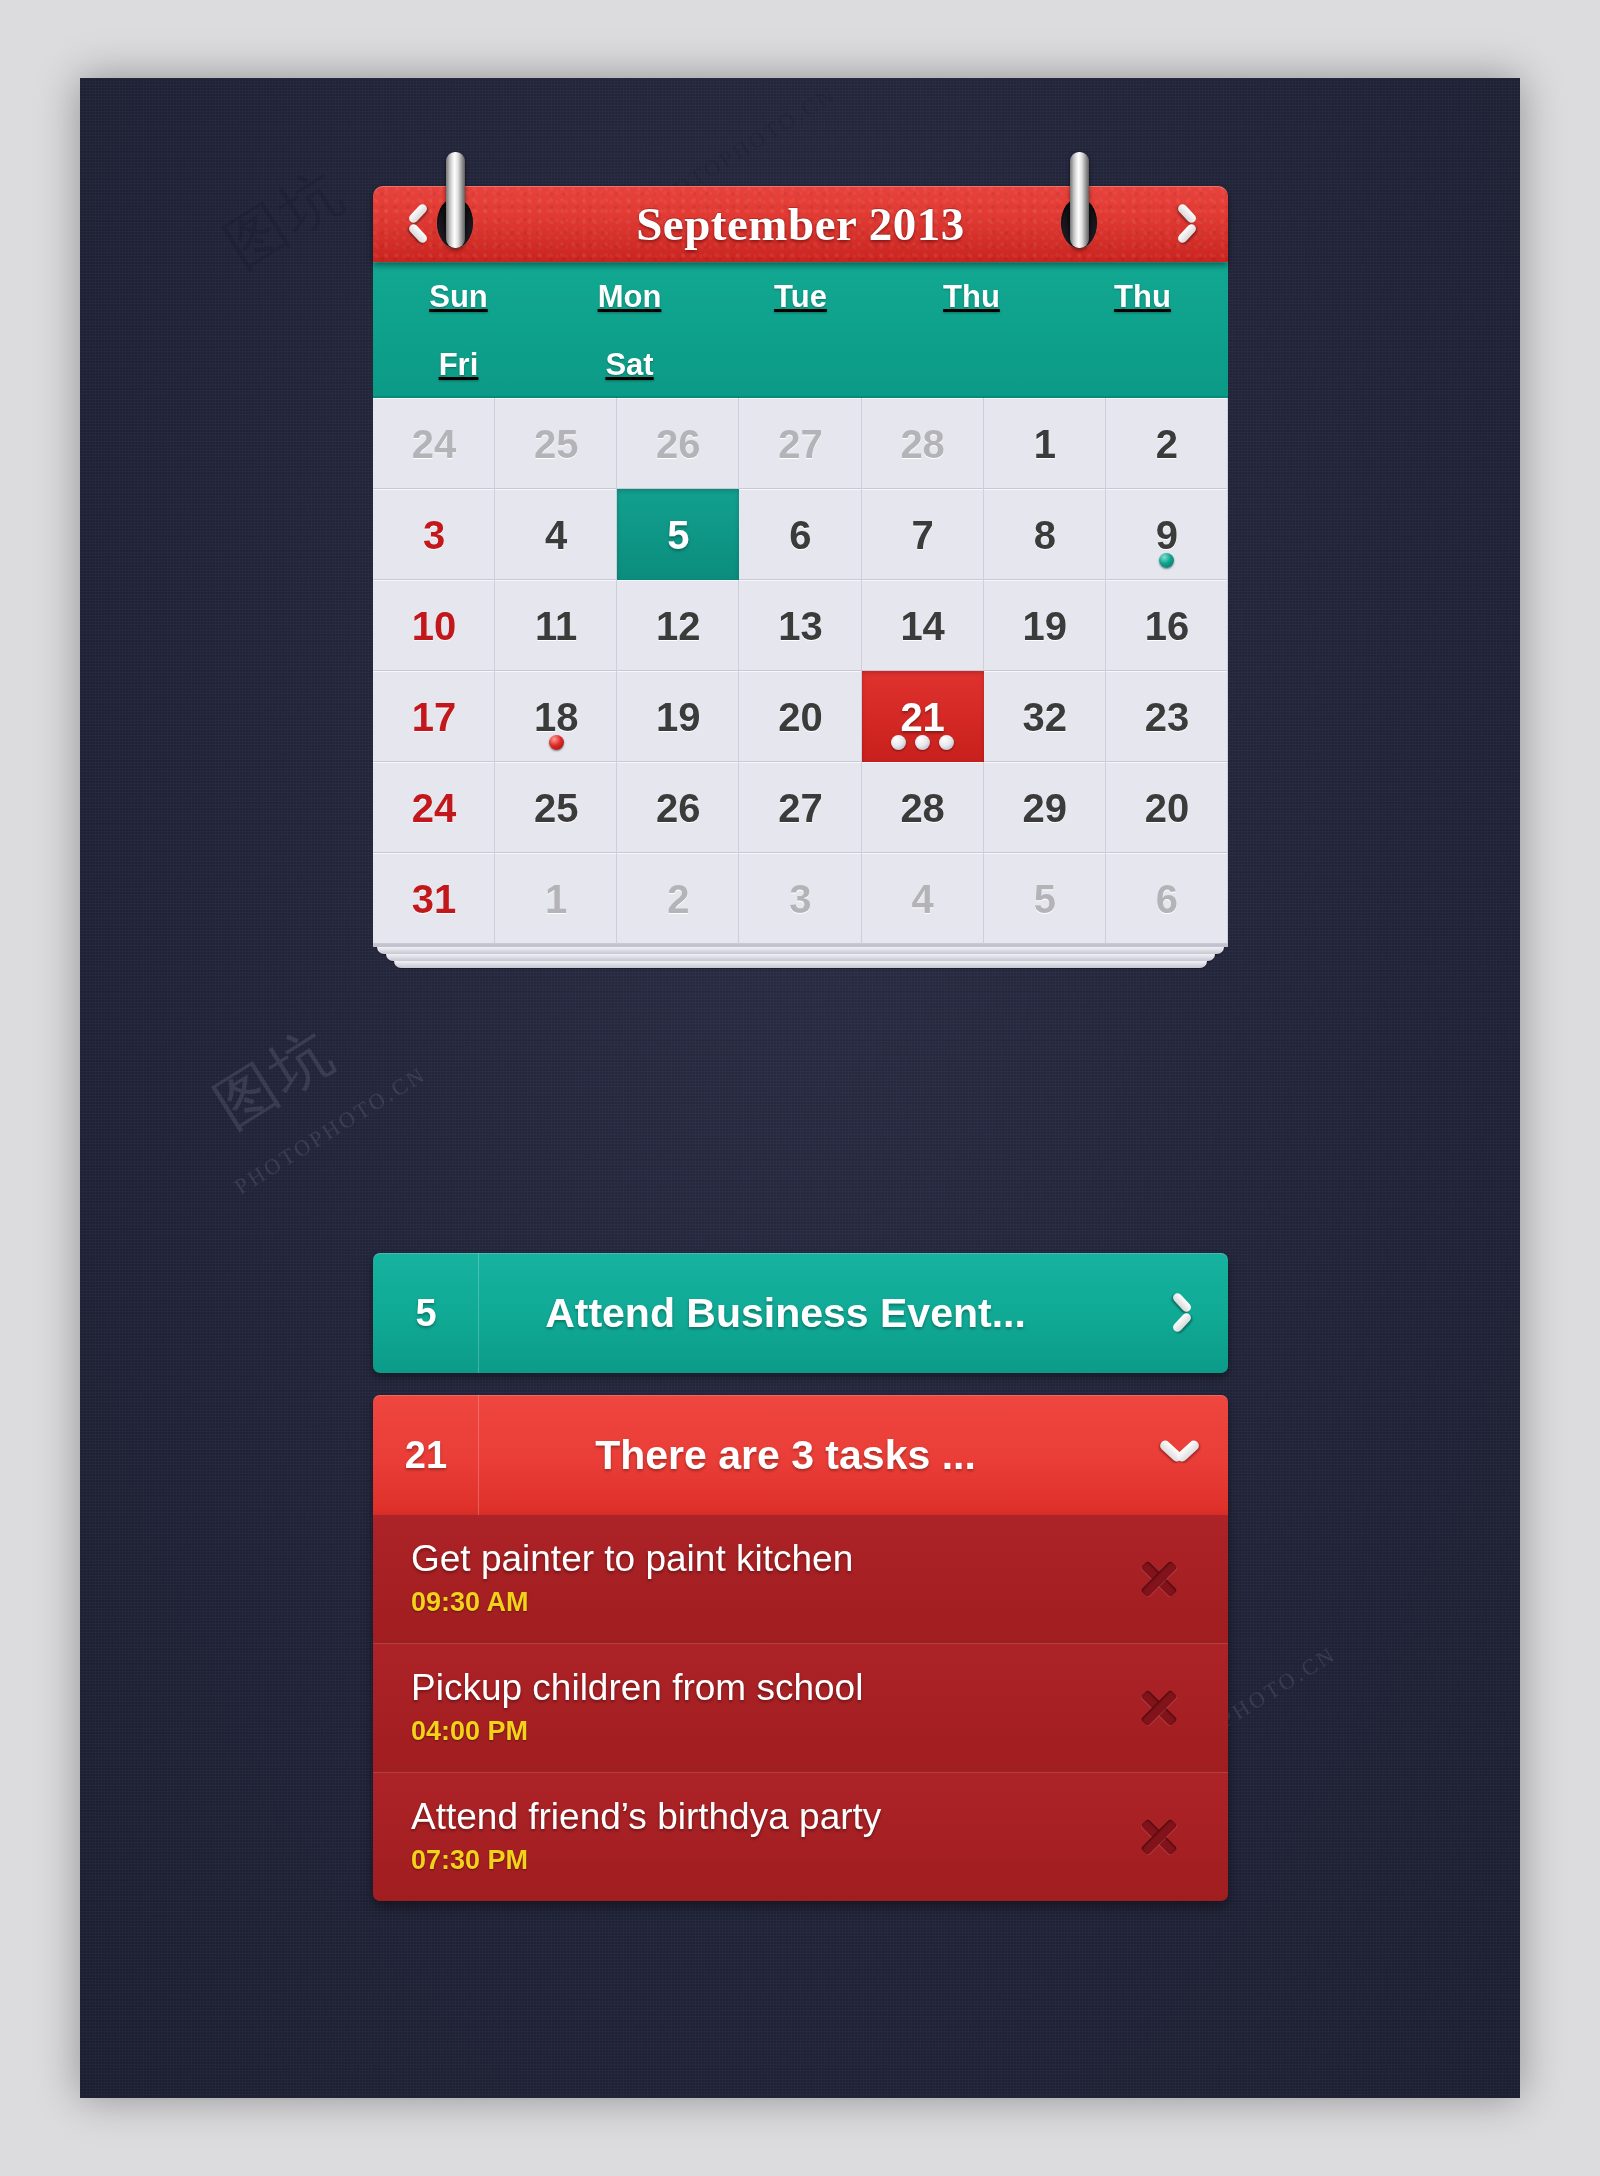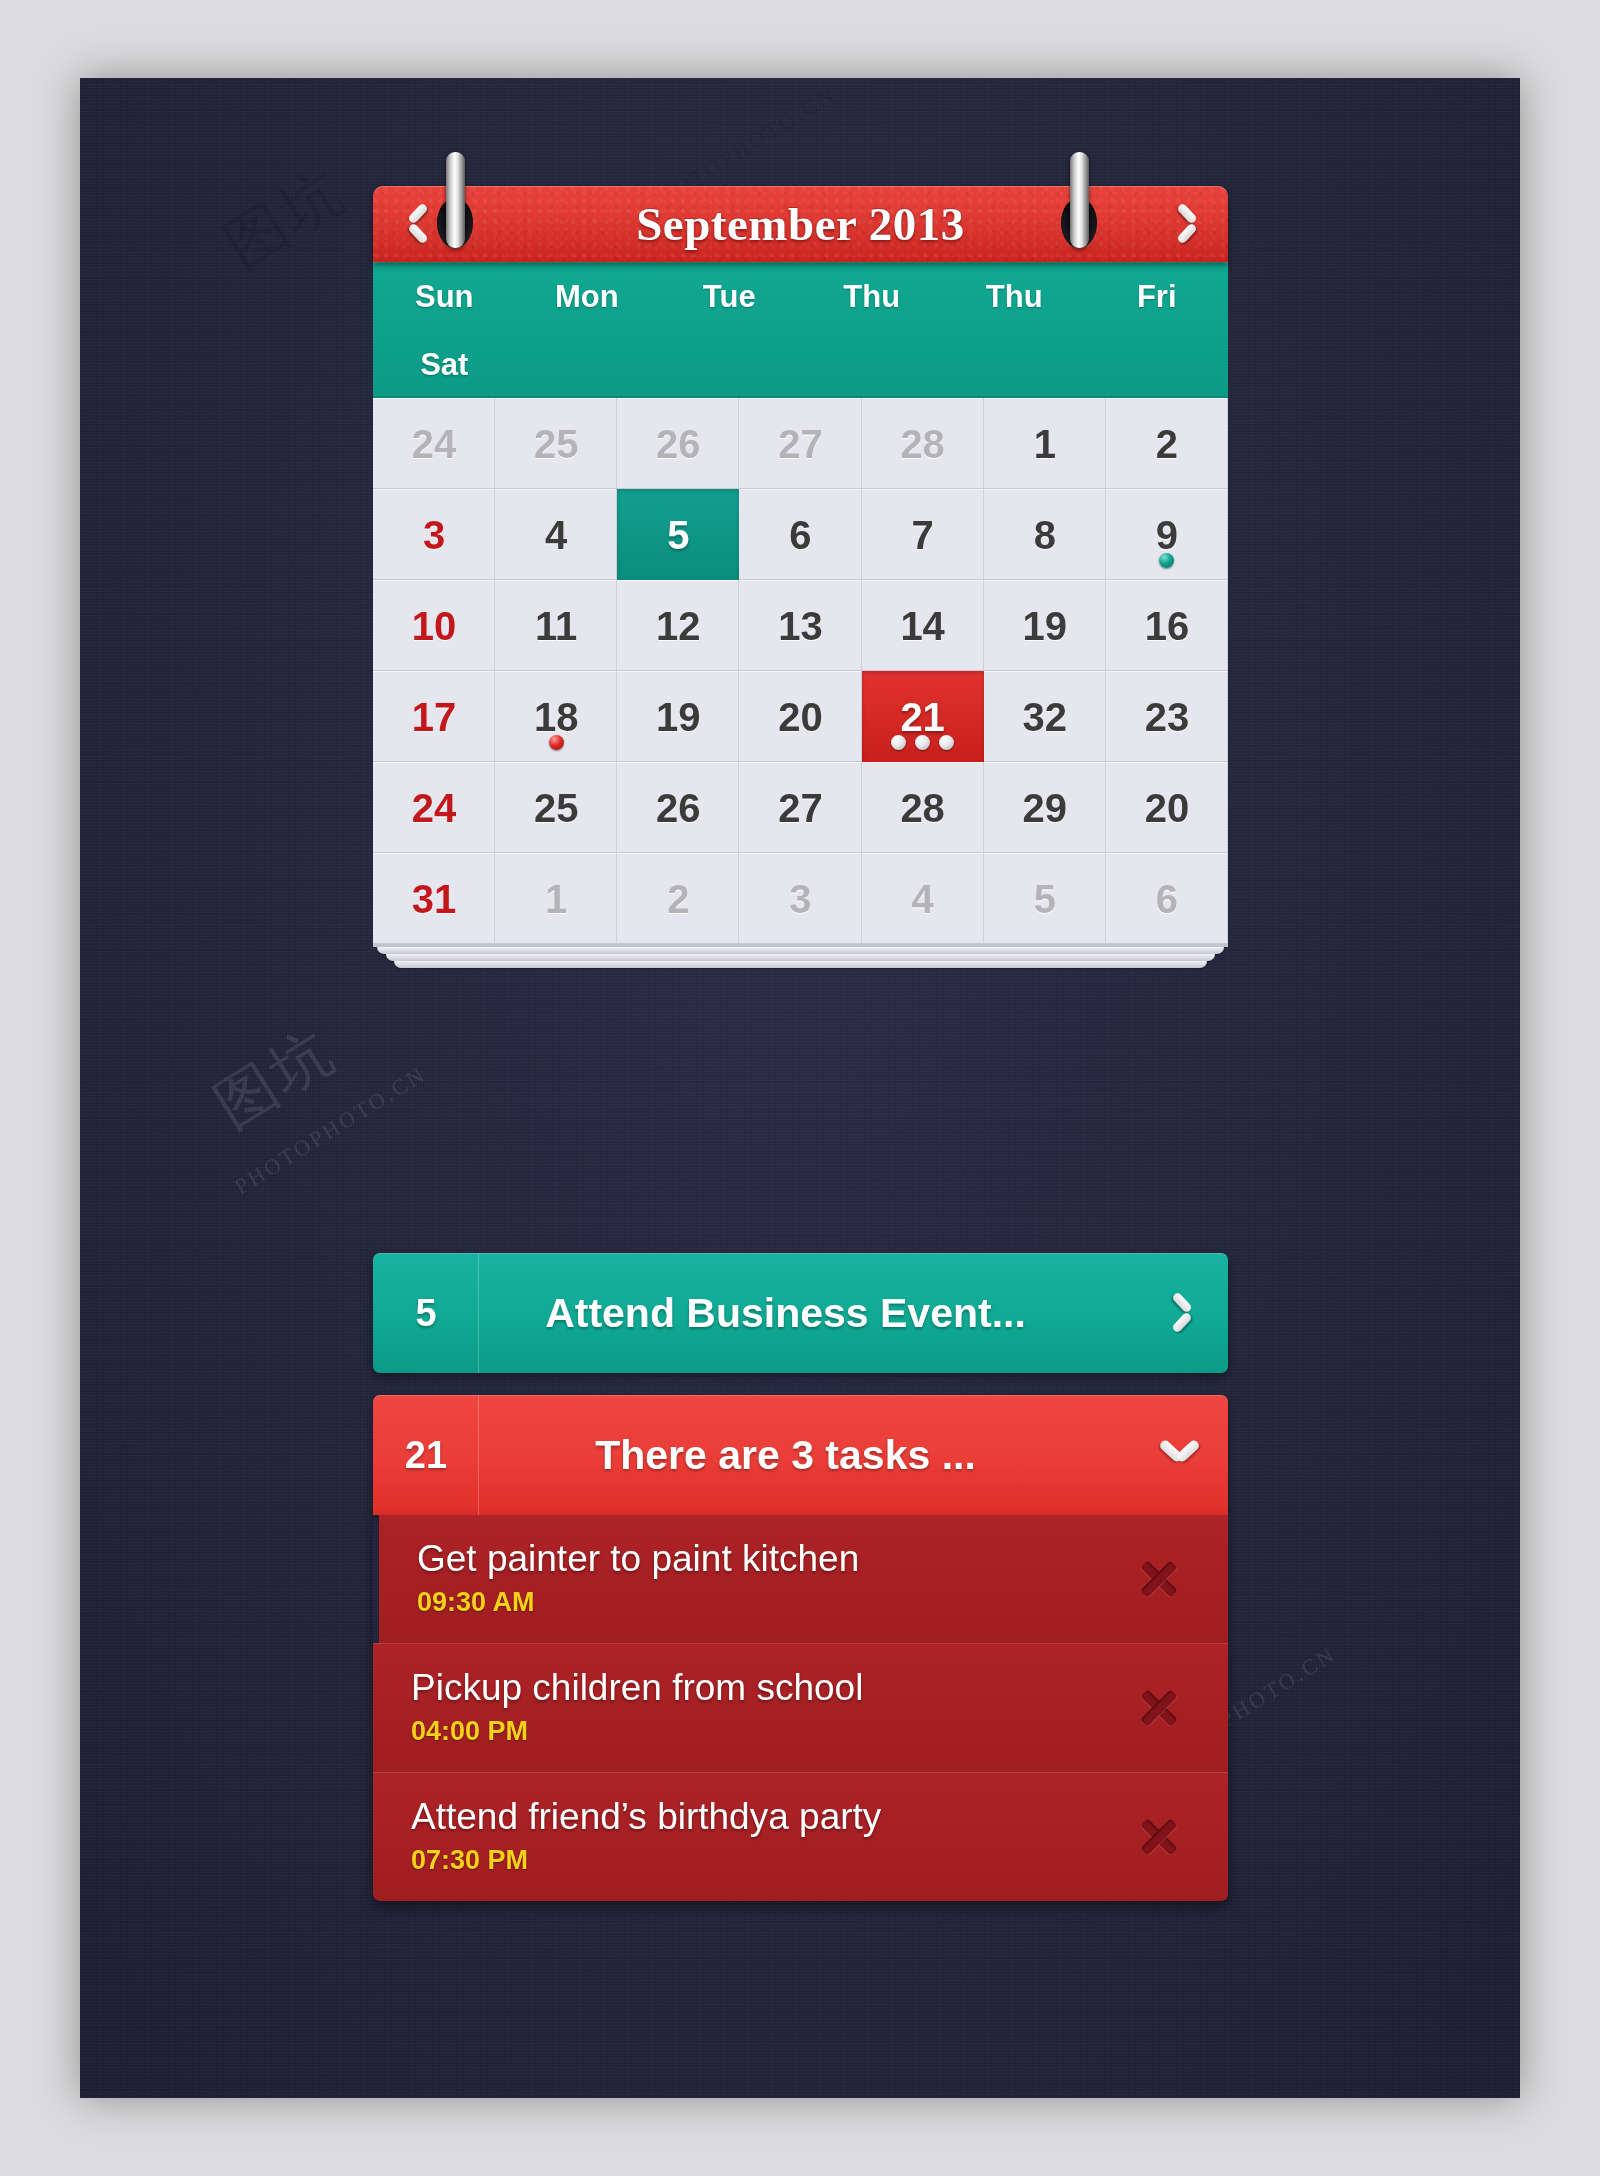--- a/index.html
+++ b/index.html
@@ -147,23 +147,24 @@
     color: #ffffff;
     letter-spacing: .5px;
     text-shadow: 0 2px 3px rgba(90,0,0,.55), 0 -1px 0 rgba(0,0,0,.2);
     position: relative;
     z-index: 2;
   }
 
   
   .weekdays {
     display: grid;
-    grid-template-columns: repeat(6, 1fr);
+    grid-template-columns: repeat(5, 1fr);
     background: linear-gradient(180deg,#12a892 0%, #0b9a85 100%);
     box-shadow: inset 0 1px 0 rgba(255,255,255,.18), inset 0 -2px 0 rgba(0,0,0,.10);
+    text-decoration: underline;
   }
   .weekdays div {
     text-align: center;
     padding: 17px 0 15px;
     font-size: 31px;
     font-weight: bold;
     color: #ffffff;
     text-shadow: 0 1px 2px rgba(0,0,0,.30);
   }
 
@@ -310,21 +311,21 @@
   .task {
     position: relative;
     height: 128px;
     background: linear-gradient(180deg,#ad2327 0%, #a01d20 100%);
     border-top: 1px solid rgba(255,255,255,.16);
     display: flex;
     align-items: center;
     padding: 0 38px;
     cursor: pointer;
   }
-  .task:first-child { border-top: none; margin-left: 6px; }
+  .task:first-child { border-top: none; }
   .task .txt { flex: 1; }
   .task .title {
     font-size: 37px;
     color: #ffffff;
     line-height: 1.05;
     text-shadow: 0 2px 3px rgba(0,0,0,.35);
   }
   .task .time {
     margin-top: 8px;
     font-size: 27px;

